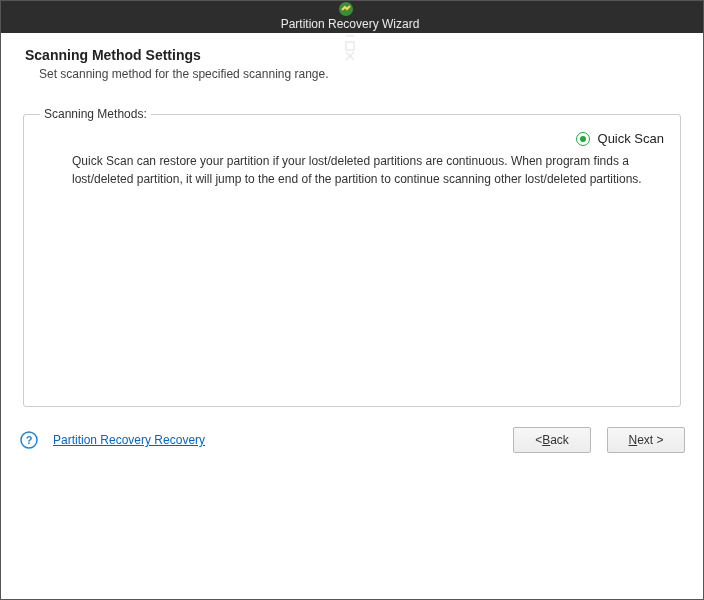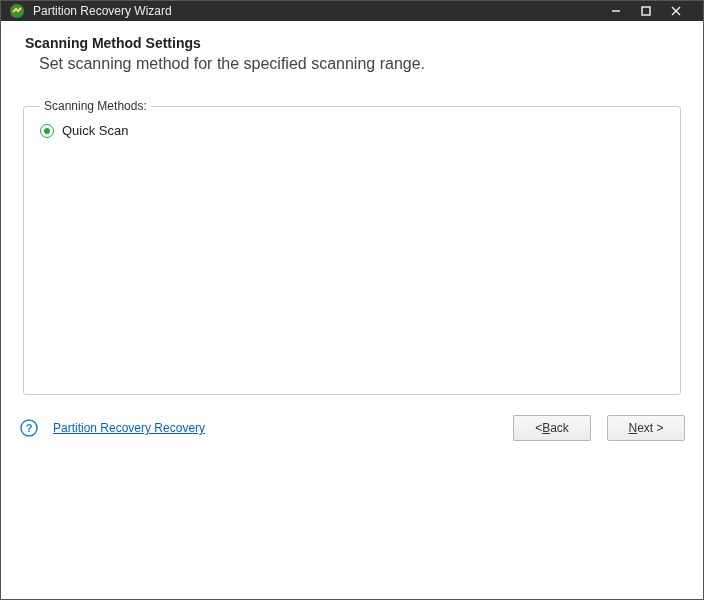--- a/index.html
+++ b/index.html
@@ -7,26 +7,27 @@
     margin: 0;
     font-family: "Segoe UI", Tahoma, sans-serif;
     font-size: 12px;
     background: #fff;
     width: 704px;
     height: 600px;
     overflow: hidden;
     border: 1px solid #555;
   }
   .titlebar {
-    height: 20px;
+    height: 32px;
     background: #2d2d2d;
     color: #eaeaea;
     display: flex;
     align-items: center;
     padding: 0 12px 0 8px;
+    flex-direction: column;
   }
   .titlebar .app-icon {
     width: 16px; height: 16px;
     margin-right: 8px;
     display: flex; align-items: center; justify-content: center;
   }
   .titlebar .title {
     flex: 1;
     font-size: 12px;
   }
@@ -45,21 +46,21 @@
     padding: 14px 24px 18px 24px;
   }
   .header h1 {
     margin: 0 0 4px 0;
     font-size: 14px;
     font-weight: 600;
     color: #222;
   }
   .header p {
     margin: 0;
-    font-size: 16px;
+    font-size: 12px;
     color: #444;
     padding-left: 14px;
   }
   .group-container {
     margin: 8px 20px 8px 20px;
     flex: 1;
   }
   fieldset.group {
     border: 1px solid #ccc;
     border-radius: 3px;
@@ -73,20 +74,21 @@
     margin-top: 24px;
   }
   .option {
     margin-bottom: 28px;
   }
   .option .row {
     display: flex;
     align-items: center;
     gap: 8px;
     margin-bottom: 6px;
+    justify-content: flex-end;
   }
   .radio {
     width: 14px; height: 14px;
     border: 1px solid #888;
     border-radius: 50%;
     display: inline-flex;
     align-items: center; justify-content: center;
     cursor: pointer;
   }
   .radio.selected { border-color: #1aab3a; }
@@ -181,20 +183,21 @@
 
   <div class="group-container">
     <fieldset class="group">
       <legend>Scanning Methods:</legend>
 
       <div class="option">
         <div class="row">
           <span class="radio selected"></span>
           <span class="option-label">Quick Scan</span>
         </div>
+        <p class="option-desc">Quick Scan can restore your partition if your lost/deleted partitions are continuous. When program finds a lost/deleted partition, it will jump to the end of the partition to continue scanning other lost/deleted partitions.</p>
       </div>
 
 
     </fieldset>
   </div>
 
   <div class="footer">
     <span class="help-icon">
       <svg width="18" height="18" viewBox="0 0 18 18">
         <circle cx="9" cy="9" r="8" fill="#ffffff" stroke="#1a85d8" stroke-width="1.5"></circle>

